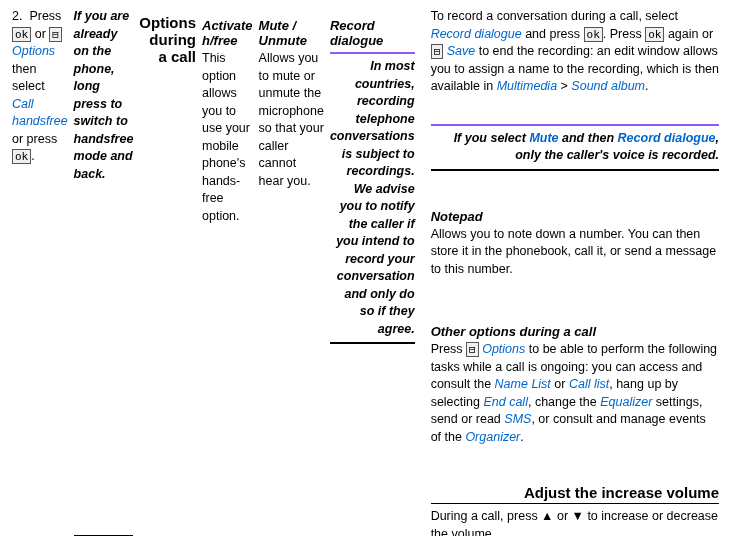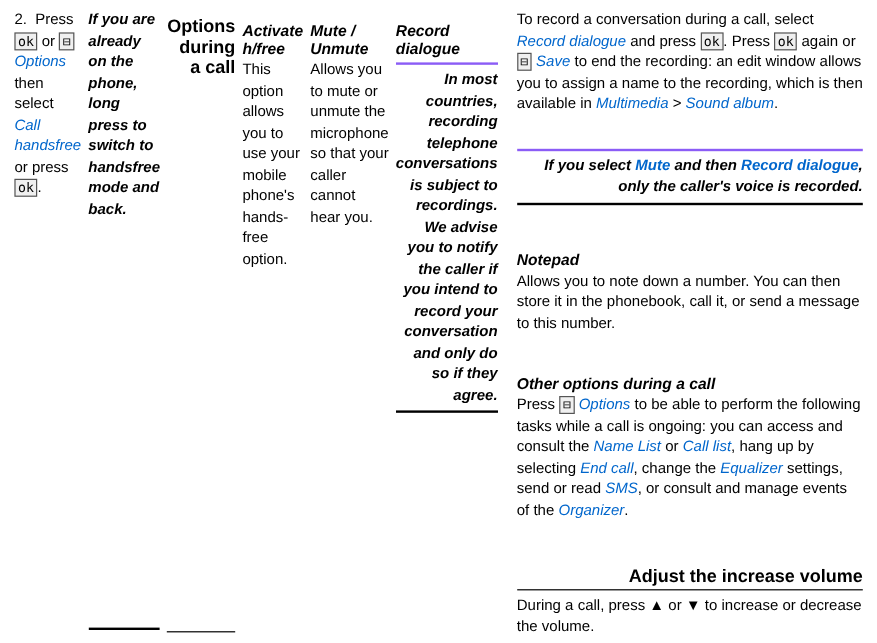--- a/index.html
+++ b/index.html
@@ -174,21 +174,21 @@
 
       <div style="margin-top:6px;">
         <div class="sub-heading">
           <span>Notepad</span>
         </div>
         <div class="body-text">
           <span>Allows you to note down a number. You can then store it in the phonebook, call it, or send a message to this number.</span>
         </div>
       </div>
 
-      <div style="margin-top:6px;">
+      <div style="margin-top:18px;">
         <div class="sub-heading">
           <span>Other options during a call</span>
         </div>
         <div class="body-text">
           Press <span class="key-symbol">⊟</span> <span class="options-link">Options</span> to be able to perform the following tasks while a call is ongoing: you can access and consult the <span class="italic-colored">Name List</span> or <span class="italic-colored">Call list</span>, hang up by selecting <span class="italic-colored">End call</span>, change the <span class="italic-colored">Equalizer</span> settings, send or read <span class="italic-colored">SMS</span>, or consult and manage events of the <span class="italic-colored">Organizer</span>.
         </div>
       </div>
 
       <div style="margin-top:10px;">
         <div class="section-header">

